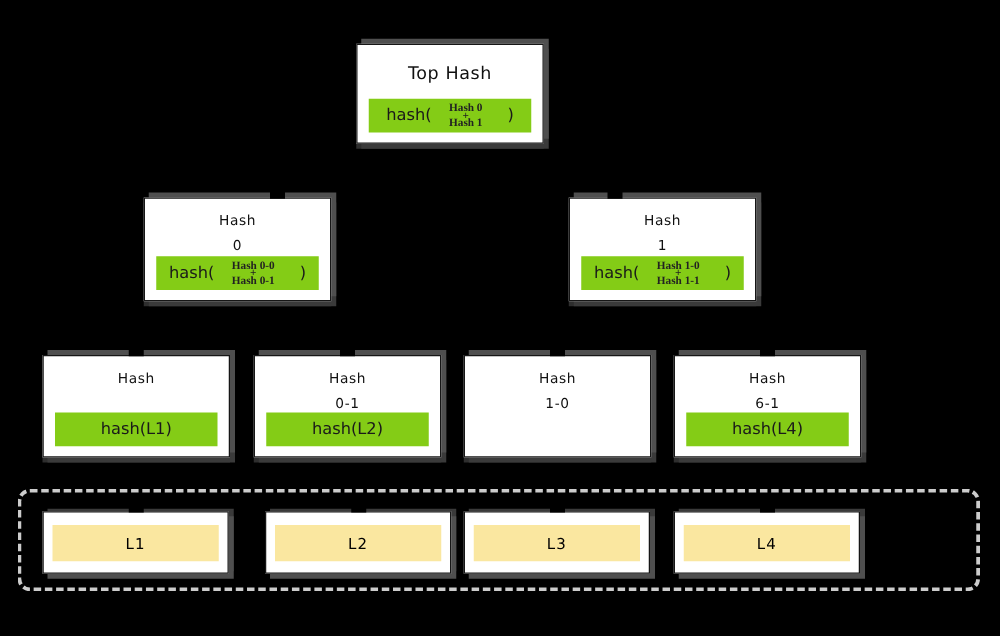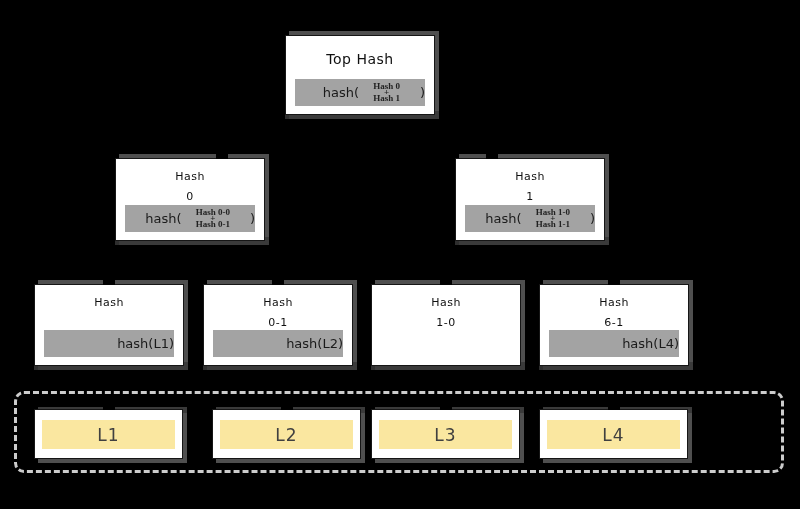--- a/index.html
+++ b/index.html
@@ -20,21 +20,21 @@
     left:50%;margin-left:-6px;
   }
   .node-title{
     text-align:center;font-size:11px;line-height:20px;padding-top:8px;
     color:#101010;letter-spacing:0.5px;
   }
   .root .node-title{padding-top:13px;font-size:14px;}
   
   .formula{
     position:absolute;left:9px;right:9px;bottom:8px;height:27px;
-    background:#a3a3a3;display:flex;align-items:center;justify-content:flex-end;
+    background:#84cc16;display:flex;align-items:center;justify-content:center;
     font-size:13px;color:#1a1a1a;
   }
   .formula .fn-open{margin-right:14px;}
   .formula .fn-close{margin-left:20px;}
   .arg-stack{
     display:flex;flex-direction:column;align-items:center;
     font-size:9px;line-height:7px;font-weight:bold;color:#222;font-family:Liberation Serif, serif;
   }
   .arg-stack .op{line-height:5px;}
   .formula.simple{font-size:13px;}
@@ -45,21 +45,21 @@
   }
   
   .leaf{
     position:absolute;top:409px;width:149px;height:50px;background:#ffffff;
     border:1px solid #161616;box-sizing:border-box;
     box-shadow:4px 4px 0 #4f4f4f, 4px -2px 0 #3a3a3a;
   }
   .leaf-band{
     position:absolute;left:7px;right:7px;top:10px;bottom:9px;
     background:#fae7a0;display:flex;align-items:center;justify-content:center;
-    font-size:17px;color:#404040;letter-spacing:1px;
+    font-size:12px;color:#000000;letter-spacing:1px;
   }
   
   .root{left:285px;top:35px;width:150px;height:80px;}
   .branch-0{left:115px;top:158px;width:150px;height:83px;}
   .branch-1{left:455px;top:158px;width:150px;height:83px;}
   .lh-0{left:34px;}  .lh-1{left:203px;} .lh-2{left:371px;} .lh-3{left:539px;}
   .leafhash{top:284px;width:150px;height:82px;position:absolute;}
   .l-0{left:34px;} .l-1{left:212px;} .l-2{left:371px;} .l-3{left:539px;}
   .branch-0 .notch{margin-left:26px;}
   .branch-1 .notch{margin-left:-44px;}

